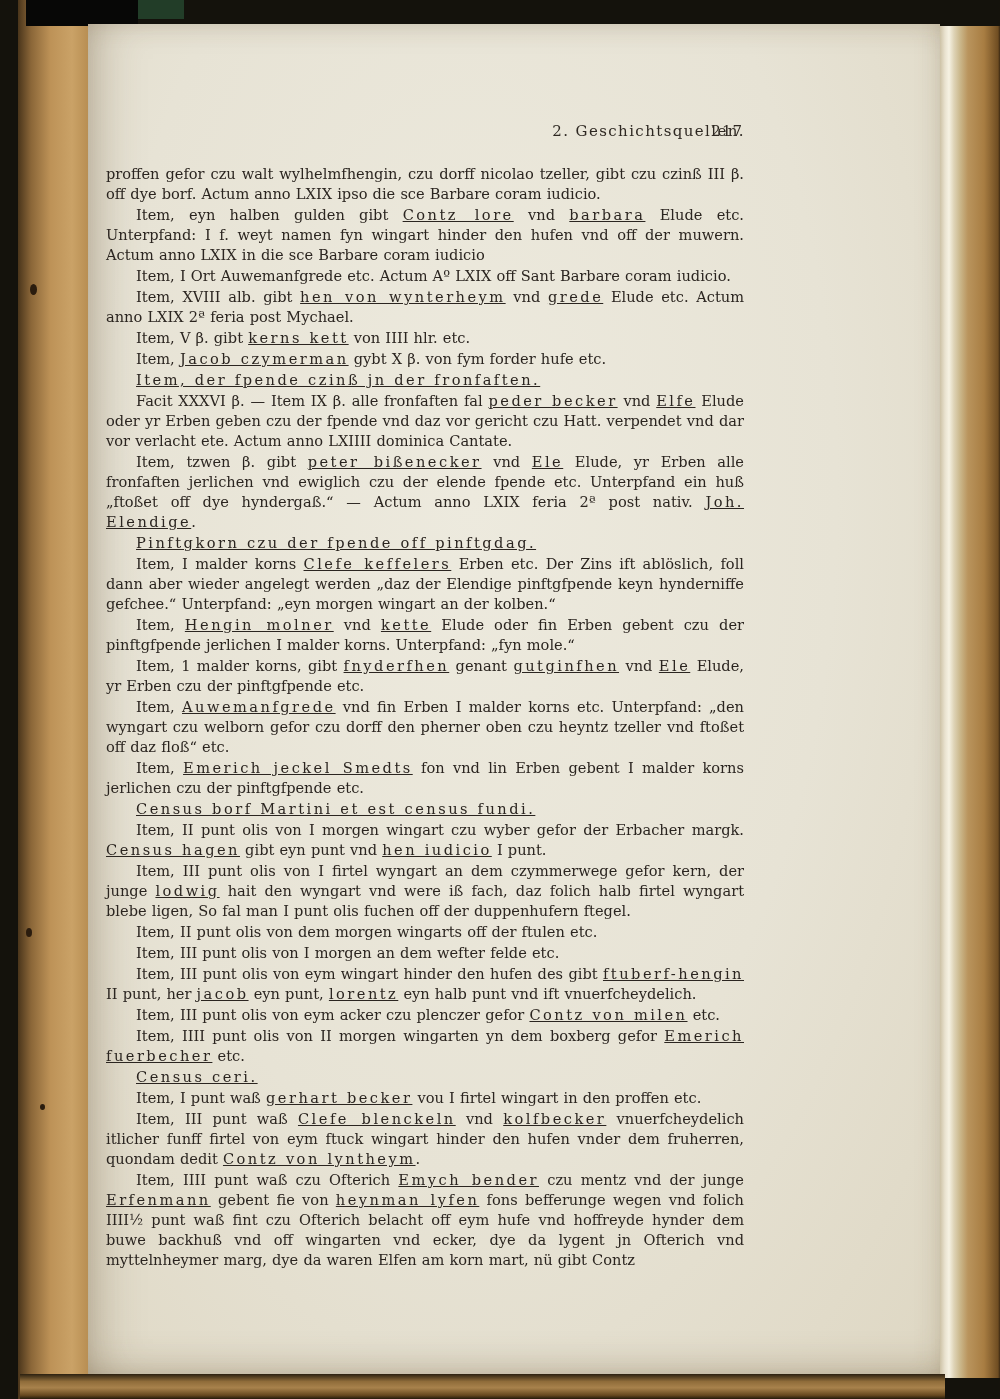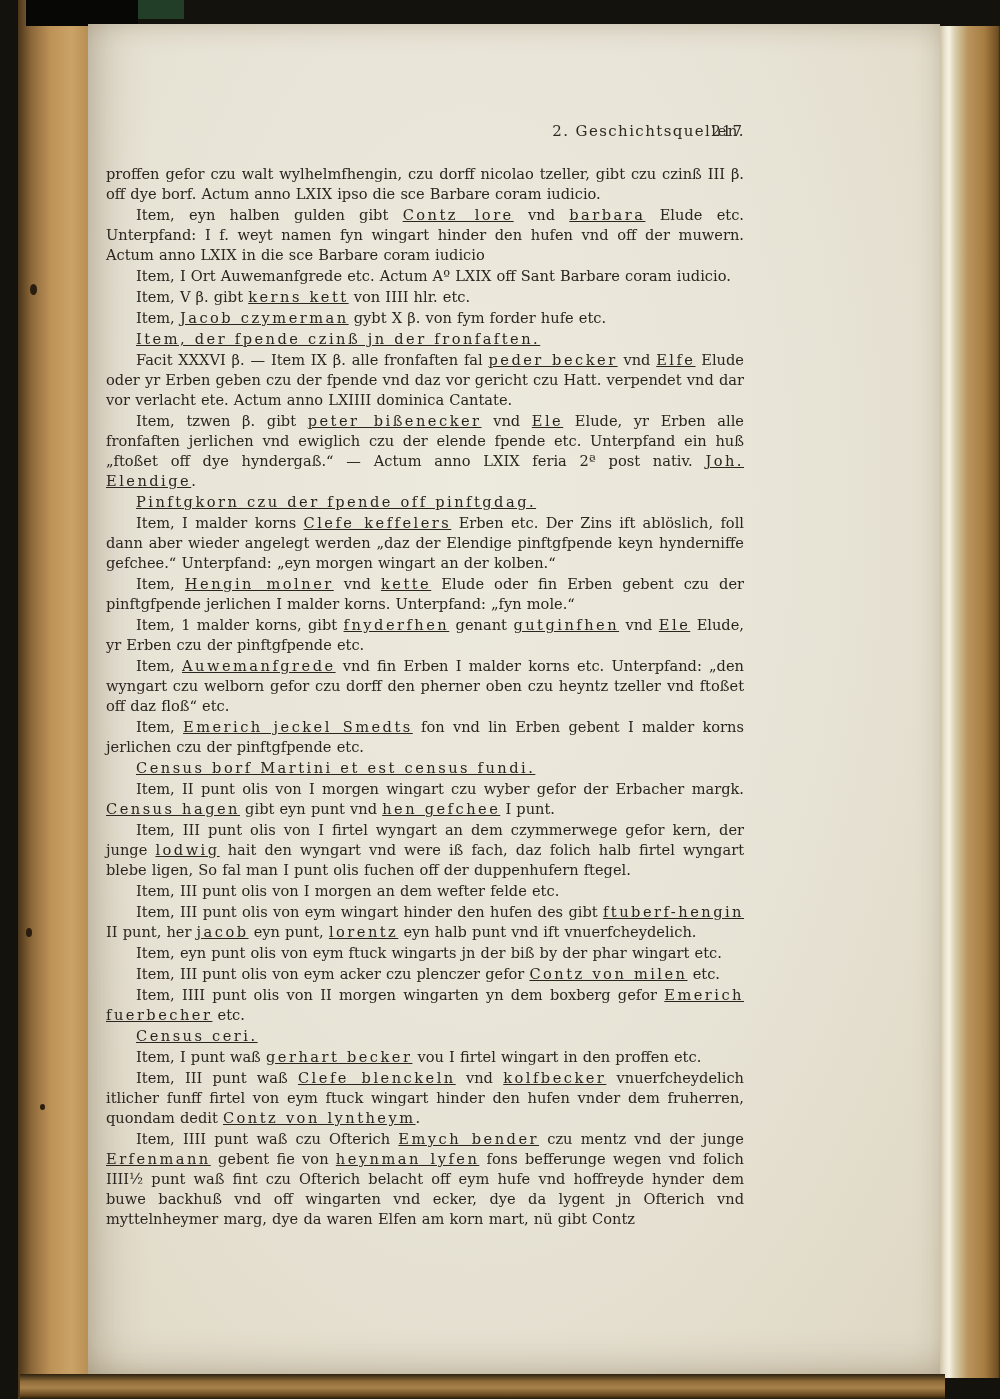--- a/index.html
+++ b/index.html
@@ -82,37 +82,38 @@
   <div class="page">
     <div class="textblock">
       <div class="pagehead">
         <span class="head-title">2. Geschichtsquellen.</span>
         <span class="head-num">217</span>
       </div>
       <div class="body-text">
           <p class="para">proffen gefor czu walt wylhelmfhengin, czu dorff nicolao tzeller, gibt czu czinß III β. off dye borf. Actum anno LXIX ipso die sce Barbare coram iudicio.</p>
           <p class="para indent">Item, eyn halben gulden gibt <span class="sp">Contz lore</span> vnd <span class="sp">barbara</span> Elude etc. Unterpfand: I f. weyt namen fyn wingart hinder den hufen vnd off der muwern. Actum anno LXIX in die sce Barbare coram iudicio</p>
           <p class="para indent">Item, I Ort Auwemanfgrede etc. Actum Aº LXIX off Sant Barbare coram iudicio.</p>
+          <p class="para indent">Item, XVIII alb. gibt <span class="sp">hen von wynterheym</span> vnd <span class="sp">grede</span> Elude etc. Actum anno LXIX 2ª feria post Mychael.</p>
           <p class="para indent">Item, V β. gibt <span class="sp">kerns kett</span> von IIII hlr. etc.</p>
           <p class="para indent">Item, <span class="sp">Jacob czymerman</span> gybt X β. von fym forder hufe etc.</p>
           <p class="para indent"><span class="sp">Item, der fpende czinß jn der fronfaften.</span></p>
           <p class="para indent">Facit XXXVI β. — Item IX β. alle fronfaften fal <span class="sp">peder becker</span> vnd <span class="sp">Elfe</span> Elude oder yr Erben geben czu der fpende vnd daz vor gericht czu Hatt. verpendet vnd dar vor verlacht ete. Actum anno LXIIII dominica Cantate.</p>
           <p class="para indent">Item, tzwen β. gibt <span class="sp">peter bißenecker</span> vnd <span class="sp">Ele</span> Elude, yr Erben alle fronfaften jerlichen vnd ewiglich czu der elende fpende etc. Unterpfand ein huß „ftoßet off dye hyndergaß.“ — Actum anno LXIX feria 2ª post nativ. <span class="sp">Joh. Elendige</span>.</p>
           <p class="para indent"><span class="sp">Pinftgkorn czu der fpende off pinftgdag.</span></p>
           <p class="para indent">Item, I malder korns <span class="sp">Clefe keffelers</span> Erben etc. Der Zins ift ablöslich, foll dann aber wieder angelegt werden „daz der Elendige pinftgfpende keyn hynderniffe gefchee.“ Unterpfand: „eyn morgen wingart an der kolben.“</p>
           <p class="para indent">Item, <span class="sp">Hengin molner</span> vnd <span class="sp">kette</span> Elude oder fin Erben gebent czu der pinftgfpende jerlichen I malder korns. Unterpfand: „fyn mole.“</p>
           <p class="para indent">Item, 1 malder korns, gibt <span class="sp">fnyderfhen</span> genant <span class="sp">gutginfhen</span> vnd <span class="sp">Ele</span> Elude, yr Erben czu der pinftgfpende etc.</p>
           <p class="para indent">Item, <span class="sp">Auwemanfgrede</span> vnd fin Erben I malder korns etc. Unterpfand: „den wyngart czu welborn gefor czu dorff den pherner oben czu heyntz tzeller vnd ftoßet off daz floß“ etc.</p>
           <p class="para indent">Item, <span class="sp">Emerich jeckel Smedts</span> fon vnd lin Erben gebent I malder korns jerlichen czu der pinftgfpende etc.</p>
           <p class="para indent"><span class="sp">Census borf Martini et est census fundi.</span></p>
-          <p class="para indent">Item, II punt olis von I morgen wingart czu wyber gefor der Erbacher margk. <span class="sp">Census hagen</span> gibt eyn punt vnd <span class="sp">hen gefchee</span> I punt.</p>
+          <p class="para indent">Item, II punt olis von I morgen wingart czu wyber gefor der Erbacher margk. <span class="sp">Census hagen</span> gibt eyn punt vnd <span class="sp">hen iudicio</span> I punt.</p>
           <p class="para indent">Item, III punt olis von I firtel wyngart an dem czymmerwege gefor kern, der junge <span class="sp">lodwig</span> hait den wyngart vnd were iß fach, daz folich halb firtel wyngart blebe ligen, So fal man I punt olis fuchen off der duppenhufern ftegel.</p>
+          <p class="para indent">Item, II punt olis von dem morgen wingarts off der ftulen etc.</p>
           <p class="para indent">Item, III punt olis von I morgen an dem wefter felde etc.</p>
           <p class="para indent">Item, III punt olis von eym wingart hinder den hufen des gibt <span class="sp">ftuberf-hengin</span> II punt, her <span class="sp">jacob</span> eyn punt, <span class="sp">lorentz</span> eyn halb punt vnd ift vnuerfcheydelich.</p>
-          <p class="para indent">Item, eyn punt olis von eym ftuck wingarts jn der biß by der phar wingart etc.</p>
           <p class="para indent">Item, III punt olis von eym acker czu plenczer gefor <span class="sp">Contz von milen</span> etc.</p>
           <p class="para indent">Item, IIII punt olis von II morgen wingarten yn dem boxberg gefor <span class="sp">Emerich fuerbecher</span> etc.</p>
           <p class="para indent"><span class="sp">Census ceri.</span></p>
           <p class="para indent">Item, I punt waß <span class="sp">gerhart becker</span> vou I firtel wingart in den proffen etc.</p>
           <p class="para indent">Item, III punt waß <span class="sp">Clefe blenckeln</span> vnd <span class="sp">kolfbecker</span> vnuerfcheydelich itlicher funff firtel von eym ftuck wingart hinder den hufen vnder dem fruherren, quondam dedit <span class="sp">Contz von lyntheym</span>.</p>
           <p class="para indent">Item, IIII punt waß czu Ofterich <span class="sp">Emych bender</span> czu mentz vnd der junge <span class="sp">Erfenmann</span> gebent fie von <span class="sp">heynman lyfen</span> fons befferunge wegen vnd folich IIII½ punt waß fint czu Ofterich belacht off eym hufe vnd hoffreyde hynder dem buwe backhuß vnd off wingarten vnd ecker, dye da lygent jn Ofterich vnd myttelnheymer marg, dye da waren Elfen am korn mart, nü gibt Contz</p>
         </div>
     </div>
   </div>
 

